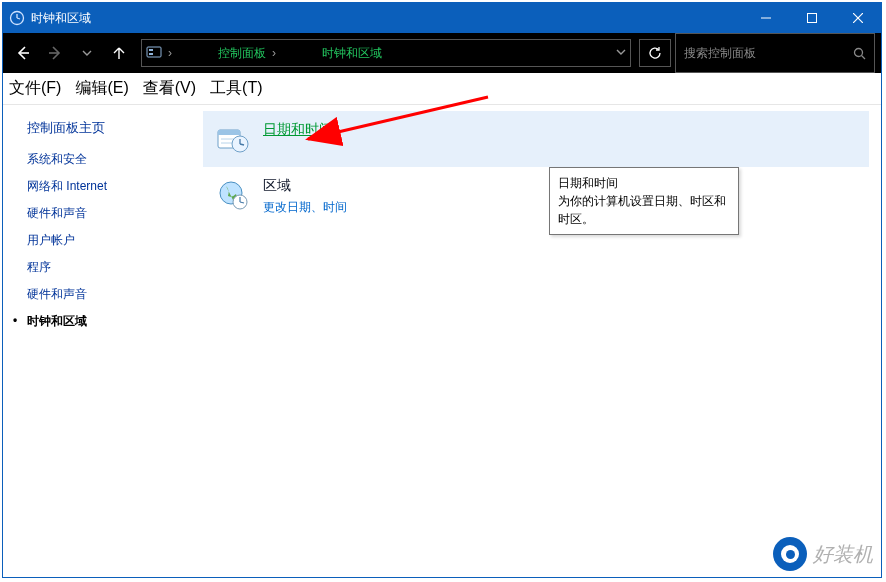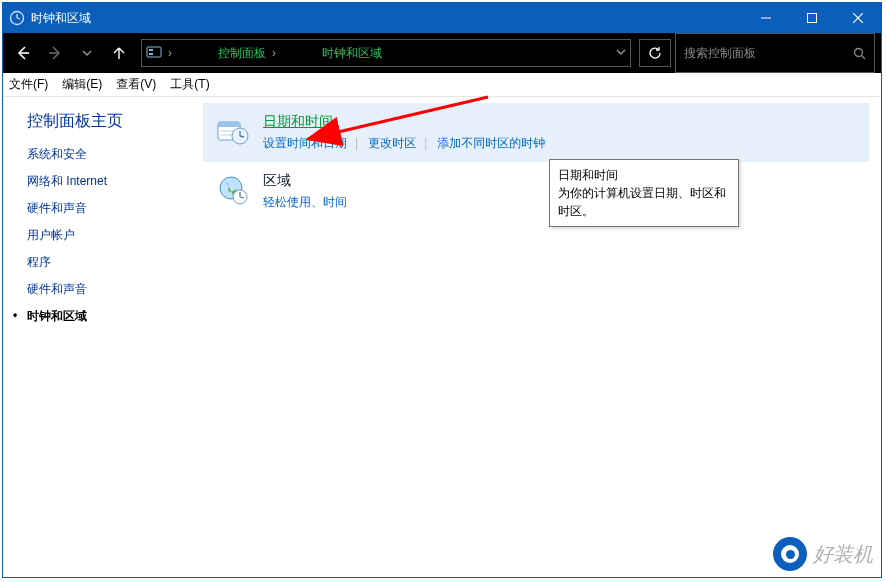--- a/index.html
+++ b/index.html
@@ -57,44 +57,44 @@
   .addr-box .sep { color:#999; }
   .addr-box .crumb { color:#22c55e;margin-left:40px; }
   .refresh-btn { width:32px; height:28px; border:1px solid #555; display:flex; align-items:center; justify-content:center; color:#fff; }
   .search-box {
     width: 200px; height: 40px; border:1px solid #555;
     display:flex; align-items:center; padding:0 8px; color:#888;
     justify-content: space-between;
   }
 
   .menubar {
-    height: 24px;
+    height: 32px;
     background:#fff;
     border-bottom: 1px solid #e6e6e6;
     display:flex;
     align-items:center;
     padding: 0 6px;
     gap: 14px;
-    font-size: 12px;
+    font-size: 16px;
     color:#000;
   }
 
   .body-area {
     flex:1;
     display:flex;
     background:#fff;
     position: relative;
   }
   .sidebar {
     width: 200px;
     padding: 14px 4px 14px 24px;
   }
   .sidebar-title {
     color:#003399;
-    font-size: 16px;
+    font-size: 13px;
     margin-bottom: 14px;
   }
   .sidebar-item {
     color:#003399;
     font-size: 12px;
     margin: 10px 0;
     cursor: pointer;
     position: relative;
   }
   .sidebar-item.active {
@@ -318,40 +318,37 @@
             <rect x="2" y="8" width="22" height="5" fill="#9bc4e6"></rect>
             <line x1="5" y1="17" x2="21" y2="17" stroke="#b8d4ea"></line>
               <line x1="5" y1="21" x2="21" y2="21" stroke="#b8d4ea"></line>
             <circle cx="24" cy="22" r="8" fill="#eaf4ff" stroke="#6fa0c8" stroke-width="1"></circle>
             <line x1="24" y1="22" x2="24" y2="17" stroke="#4578a6" stroke-width="1.3"></line>
             <line x1="24" y1="22" x2="28" y2="23" stroke="#4578a6" stroke-width="1.3"></line>
           </svg>
         </div>
         <div class="cat-body">
           <span class="cat-title">日期和时间</span>
-          <div class="sub-links">
-            <span class="sub-link">设置时间和日期</span><span class="sub-link">更改时区</span><span class="sub-link">添加不同时区的时钟</span>
-          </div>
         </div>
       </div>
 
       <div class="cat-row">
         <div class="cat-icon">
           <svg width="34" height="34" viewBox="0 0 34 34">
             <circle cx="15" cy="15" r="11" fill="#bfe3ff" stroke="#4a90c2" stroke-width="1"></circle>
             <path d="M10 8 Q14 12 12 18 Q16 20 20 16 Q22 20 18 24" fill="#5faa4e"></path>
             <circle cx="24" cy="24" r="7" fill="#fff" stroke="#7a9bb5" stroke-width="1"></circle>
             <line x1="24" y1="24" x2="24" y2="19" stroke="#4578a6" stroke-width="1.2"></line>
             <line x1="24" y1="24" x2="28" y2="25" stroke="#4578a6" stroke-width="1.2"></line>
           </svg>
         </div>
         <div class="cat-body">
           <span class="cat-title plain">区域</span>
           <div class="sub-links">
-            <span class="sub-link">轻松使用、时间</span>
+            <span class="sub-link">更改日期、时间</span>
           </div>
         </div>
       </div>
 
       <div class="tooltip">
         <div>日期和时间</div>
         <div>为你的计算机设置日期、时区和时区。</div>
       </div>
 
     </div>

